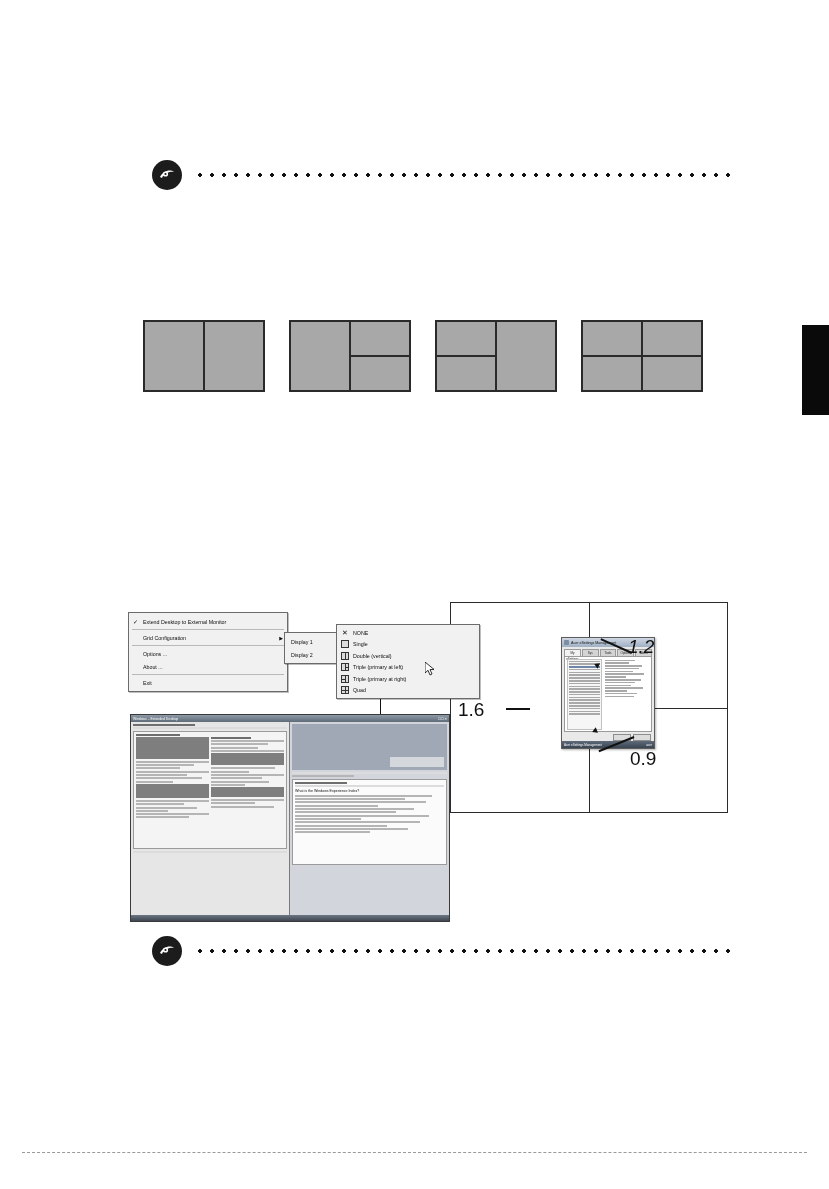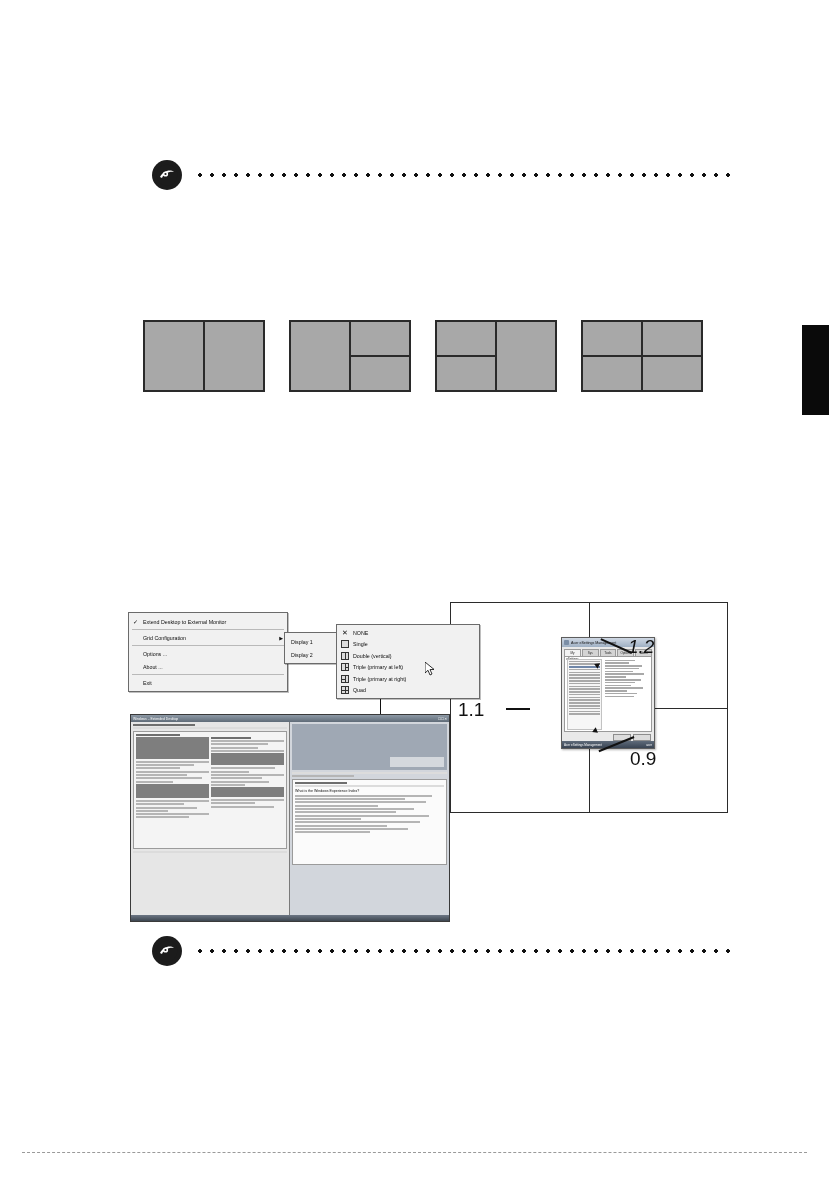--- a/index.html
+++ b/index.html
@@ -638,21 +638,21 @@
           <div class="md-btn"></div>
           <div class="md-btn"></div>
         </div>
         <div class="md-status">
           <span>Acer eSettings Management</span>
           <span>acer</span>
         </div>
       </div>
     </div>
 
-    <div class="callout c11">1.1</div>
+    <div class="callout c11">1.6</div>
     <div class="lead l11"></div>
 
     <div class="callout c12">1.2</div>
     <div class="lead l12"></div>
     <div class="lead-head h12"></div>
 
     <div class="callout c13">0.9</div>
     <div class="lead l13"></div>
     <div class="lead-head h13"></div>
 

